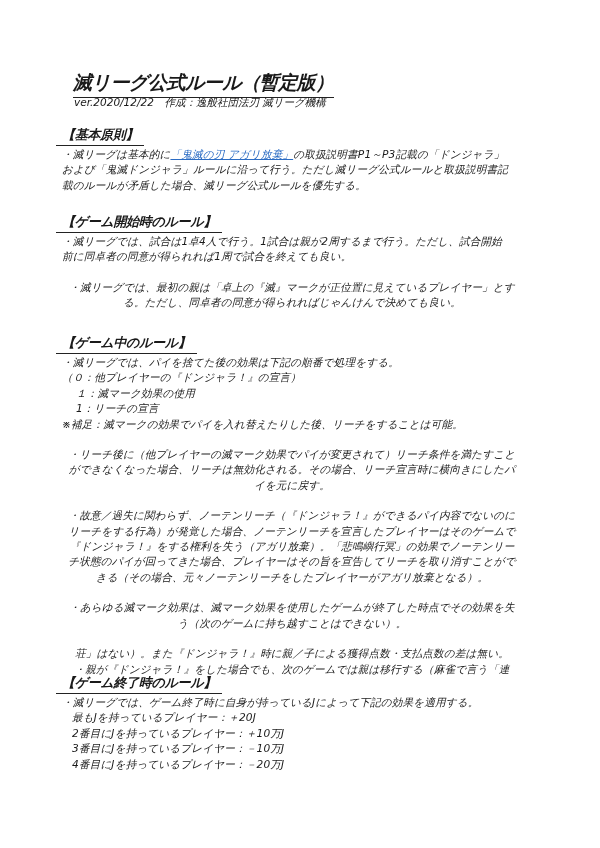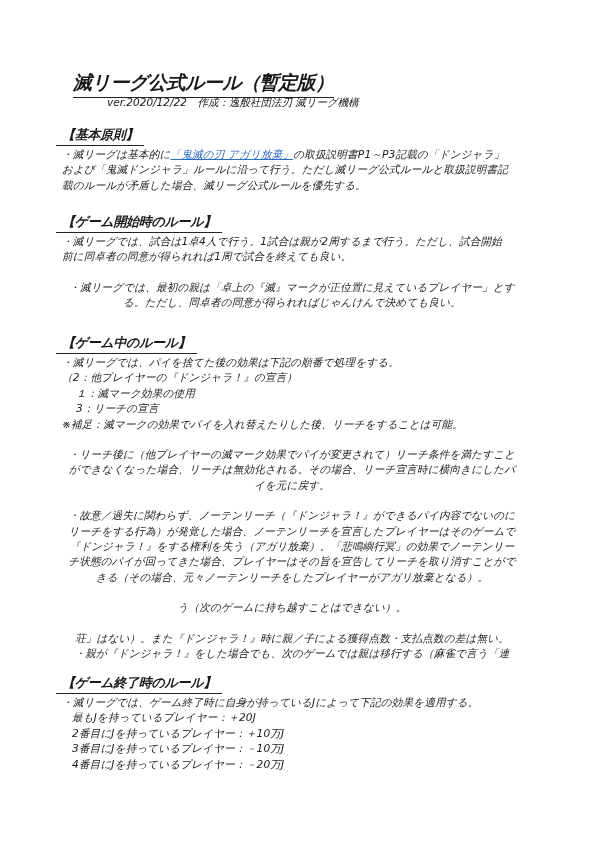--- a/index.html
+++ b/index.html
@@ -10,21 +10,21 @@
   }
   .page { position: absolute; left: 0; top: 0; width: 600px; height: 848px; font-style: italic; }
   .title {
     position: absolute; left: 73px; top: 70px;
     font-size: 19px; font-weight: bold; letter-spacing: -0.5px;
     padding-bottom: 1px; border-bottom: 1.5px solid #222;
     white-space: nowrap;
   }
   .meta {
     position: absolute; left: 74px; top: 96px;
-    font-size: 10.5px; white-space: nowrap; margin-left: 33px;
+    font-size: 10.5px; white-space: nowrap;
   }
   .section { position: absolute; left: 62px; width: 460px; }
   .heading {
     display: inline-block; font-size: 13px; font-weight: bold;
     margin-left: -6px; padding: 0 6px 1px 6px; border-bottom: 1.5px solid #222;
     white-space: nowrap; letter-spacing: -0.3px;
   }
   .para {
     font-size: 10.6px; line-height: 15.4px; letter-spacing: 0.15px;
     margin: 1px 0 0 0; white-space: normal; word-break: break-all;
@@ -61,38 +61,39 @@
     <div class="para gap">
       <span class="line">・滅リーグでは、最初の親は「卓上の『滅』マークが正位置に見えているプレイヤー」とす</span>
       <span class="line">る。ただし、同卓者の同意が得られればじゃんけんで決めても良い。</span>
     </div>
   </div>
 
   <div class="section" style="top:332px;">
     <div class="heading">【ゲーム中のルール】</div>
     <div class="para">
       <span class="line">・滅リーグでは、パイを捨てた後の効果は下記の順番で処理をする。</span>
-      <span class="line">（2：他プレイヤーの『ドンジャラ！』の宣言）</span>
+      <span class="line">（０：他プレイヤーの『ドンジャラ！』の宣言）</span>
       <span class="line indent2">１：滅マーク効果の使用</span>
-      <span class="line indent2">3：リーチの宣言</span>
+      <span class="line indent2">1：リーチの宣言</span>
       <span class="line">※補足：滅マークの効果でパイを入れ替えたりした後、リーチをすることは可能。</span>
     </div>
     <div class="para gap">
       <span class="line">・リーチ後に（他プレイヤーの滅マーク効果でパイが変更されて）リーチ条件を満たすこと</span>
       <span class="line">ができなくなった場合、リーチは無効化される。その場合、リーチ宣言時に横向きにしたパ</span>
       <span class="line">イを元に戻す。</span>
     </div>
     <div class="para gap">
       <span class="line">・故意／過失に関わらず、ノーテンリーチ（『ドンジャラ！』ができるパイ内容でないのに</span>
       <span class="line">リーチをする行為）が発覚した場合、ノーテンリーチを宣言したプレイヤーはそのゲームで</span>
       <span class="line">『ドンジャラ！』をする権利を失う（アガリ放棄）。「悲鳴嶼行冥」の効果でノーテンリー</span>
       <span class="line">チ状態のパイが回ってきた場合、プレイヤーはその旨を宣告してリーチを取り消すことがで</span>
       <span class="line">きる（その場合、元々ノーテンリーチをしたプレイヤーがアガリ放棄となる）。</span>
     </div>
     <div class="para gap">
+      <span class="line">・あらゆる滅マーク効果は、滅マーク効果を使用したゲームが終了した時点でその効果を失</span>
       <span class="line">う（次のゲームに持ち越すことはできない）。</span>
     </div>
     <div class="para gap">
       <span class="line">荘」はない）。また『ドンジャラ！』時に親／子による獲得点数・支払点数の差は無い。</span>
       <span class="line">・親が『ドンジャラ！』をした場合でも、次のゲームでは親は移行する（麻雀で言う「連</span>
     </div>
   </div>
 
   <div class="section" style="top:672px;">
     <div class="heading">【ゲーム終了時のルール】</div>

